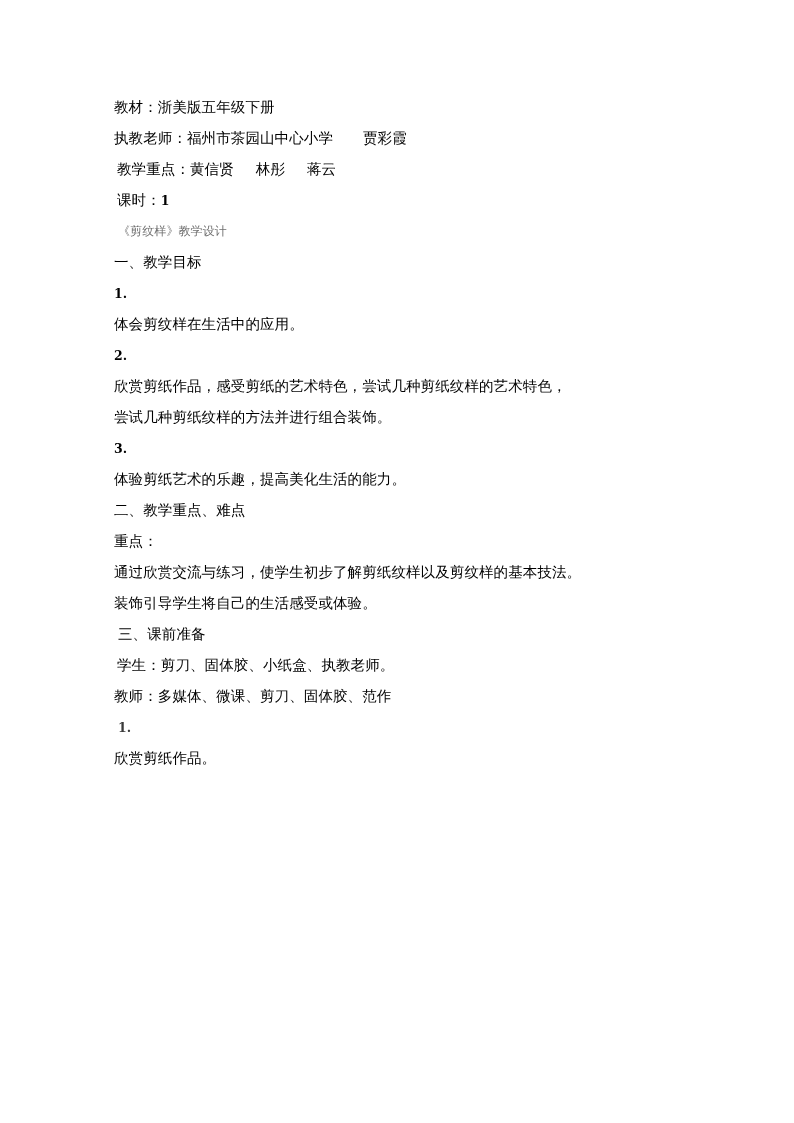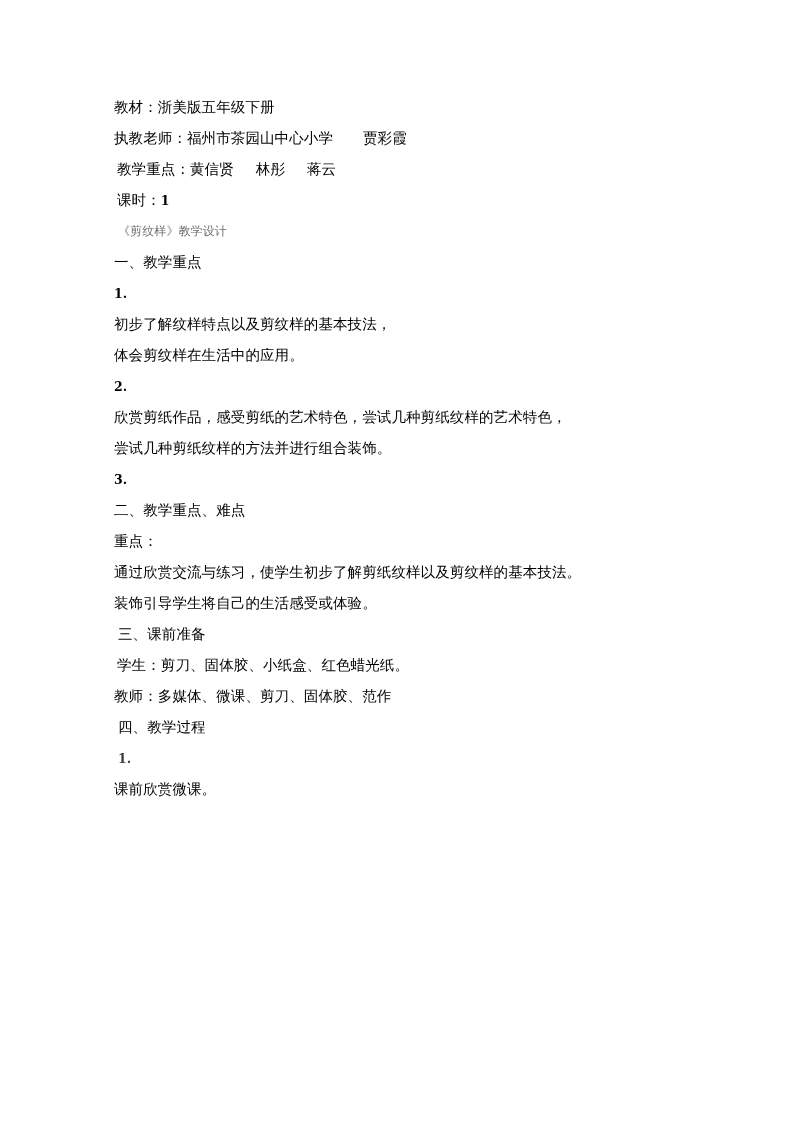--- a/index.html
+++ b/index.html
@@ -71,39 +71,38 @@
     <div class="line">教材：浙美版五年级下册</div>
 
     <div class="line"><span>执教老师：福州市茶园山中心小学</span><span class="gap"></span><span>贾彩霞</span></div>
 
     <div class="line indent-1"><span>教学重点：黄信贤</span><span class="gap-sm"></span><span>林彤</span><span class="gap-sm"></span><span>蒋云</span></div>
 
     <div class="line indent-1"><span>课时：</span><span class="serif-num">1</span></div>
 
     <div class="line title-line">《剪纹样》教学设计</div>
 
-    <div class="line">一、教学重点</div>
+    <div class="line">一、教学目标</div>
 
     <div class="line enum">1.</div>
-    <div class="line">初步了解纹样特点以及剪纹样的基本技法，</div>
     <div class="line">体会剪纹样在生活中的应用。</div>
 
     <div class="line enum">2.</div>
     <div class="line">欣赏剪纸作品，感受剪纸的艺术特色，尝试几种剪纸纹样的艺术特色，</div>
     <div class="line">尝试几种剪纸纹样的方法并进行组合装饰。</div>
 
     <div class="line enum">3.</div>
+    <div class="line">体验剪纸艺术的乐趣，提高美化生活的能力。</div>
 
     <div class="line">二、教学重点、难点</div>
     <div class="line">重点：</div>
     <div class="line">通过欣赏交流与练习，使学生初步了解剪纸纹样以及剪纹样的基本技法。</div>
     <div class="line">装饰引导学生将自己的生活感受或体验。</div>
 
     <div class="line indent-2">三、课前准备</div>
-    <div class="line indent-1">学生：剪刀、固体胶、小纸盒、红色蜡光纸。</div>
+    <div class="line indent-1">学生：剪刀、固体胶、小纸盒、执教老师。</div>
     <div class="line">教师：多媒体、微课、剪刀、固体胶、范作</div>
 
-    <div class="line indent-2">四、教学过程</div>
     <div class="line enum dim indent-2">1.</div>
-    <div class="line">课前欣赏微课。</div>
+    <div class="line">欣赏剪纸作品。</div>
 
   </div>
 </div>
 
 </body></html>

